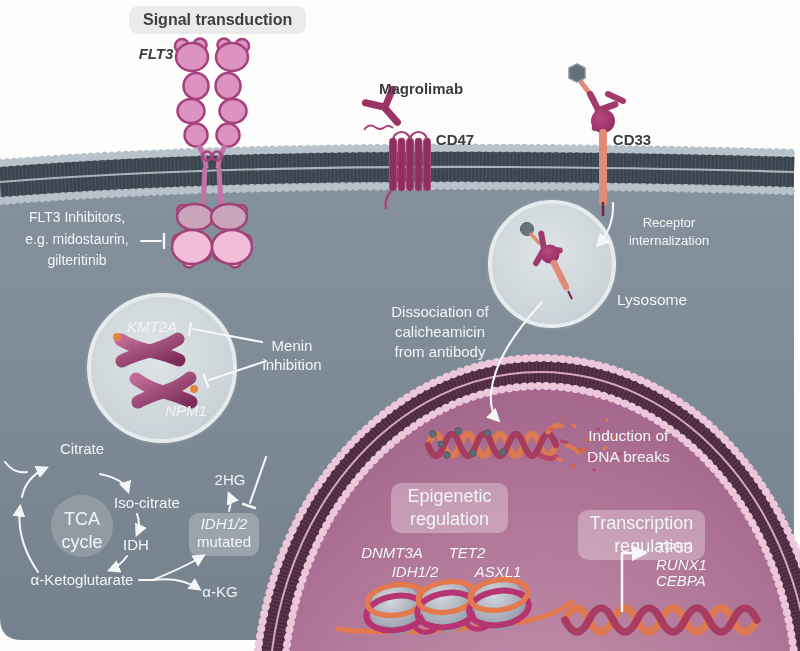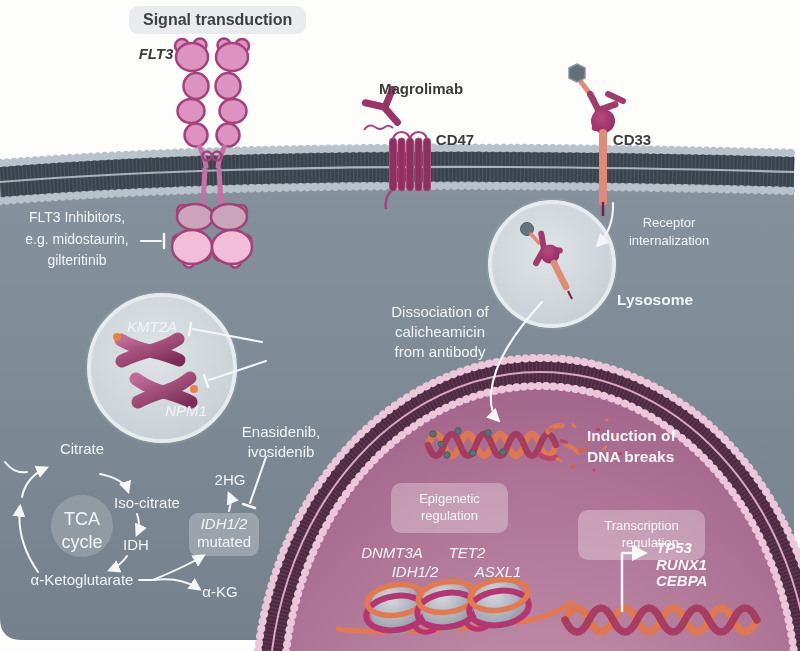--- a/index.html
+++ b/index.html
@@ -1,29 +1,29 @@
 <!DOCTYPE html>
 <html><head>
 <meta charset="utf-8">
 <style>
   html,body{margin:0;padding:0;background:#fbfbfa;}
   .stage{position:relative;width:800px;height:651px;background:#fdfdfc;overflow:hidden;
          font-family:"Liberation Sans",sans-serif;}
   .stage svg{position:absolute;left:0;top:0;}
   .lbl{position:absolute;white-space:pre-line;line-height:1.25;text-align:center;
        transform:translateX(-50%);font-size:15px;}
-  .la{transform:none;text-align:left;font-weight:bold;}
+  .la{transform:none;text-align:center;}
   .white{color:#f2f5f6;}
   .dark{color:#3c3c3c;font-weight:700;}
   .it{font-style:italic;}
   .titlebox{position:absolute;left:129px;top:6px;background:#e9ebec;color:#3f3f3f;
        font-weight:700;font-size:16px;padding:5px 14px;border-radius:9px;}
   .nucbox{position:absolute;background:rgba(255,255,255,0.30);border-radius:10px;
        color:#f2f5f6;display:flex;align-items:center;justify-content:center;
-       text-align:center;white-space:pre-line;font-size:13px;line-height:1.3;}
+       text-align:center;white-space:pre-line;font-size:18px;line-height:1.3;}
   .idhbox{position:absolute;left:189px;top:513px;width:70px;background:rgba(255,255,255,0.26);
        border-radius:9px;padding:2px 0 4px 0;text-align:center;color:#f2f5f6;
        font-size:15px;line-height:1.22;}
   .idhbox span{display:block;}
 </style>
 </head>
 <body>
 
 <div class="stage">
 
@@ -278,23 +278,23 @@
 
 <div class="lbl white" style="left:669px;top:214px;font-size:13px;line-height:1.4;">Receptor
 internalization</div>
 <div class="lbl white la" style="left:617px;top:290px;font-size:15.5px;">Lysosome</div>
 <div class="lbl white" style="left:440px;top:302px;line-height:1.32;">Dissociation of
 calicheamicin
 from antibody</div>
 
 <div class="lbl white it" style="left:152px;top:318px;">KMT2A</div>
 <div class="lbl white it" style="left:186px;top:402px;">NPM1</div>
-
-<div class="lbl white" style="left:281px;top:422px;line-height:1.3;">Enasidenib,
-ivosidenib</div>
+<div class="lbl white" style="left:292px;top:336px;line-height:1.28;">Menin
+inhibition</div>
+
 <div class="lbl white" style="left:82px;top:508px;font-size:18px;line-height:1.28;">TCA
 cycle</div>
 <div class="lbl white" style="left:82px;top:440px;">Citrate</div>
 <div class="lbl white" style="left:147px;top:494px;">Iso-citrate</div>
 <div class="lbl white" style="left:136px;top:536px;">IDH</div>
 <div class="lbl white" style="left:82px;top:571px;">α-Ketoglutarate</div>
 <div class="lbl white" style="left:220px;top:583px;">α-KG</div>
 <div class="lbl white" style="left:230px;top:471px;">2HG</div>
 
 <div class="idhbox">

